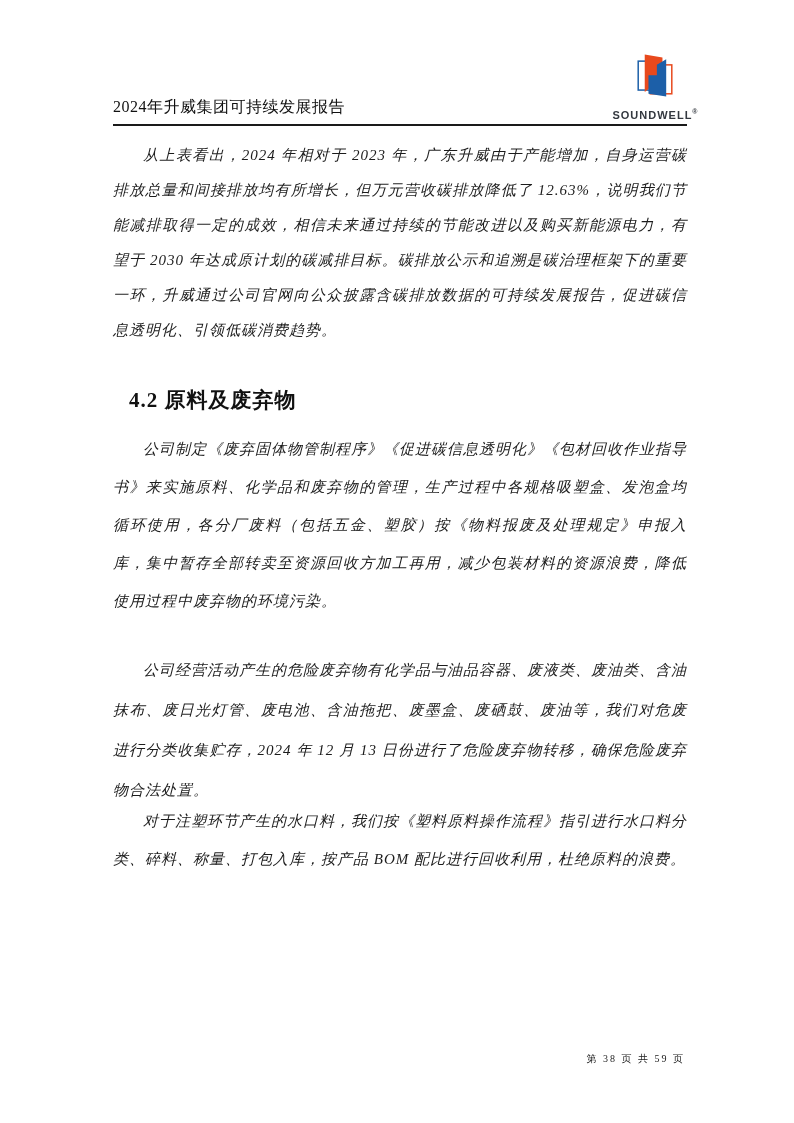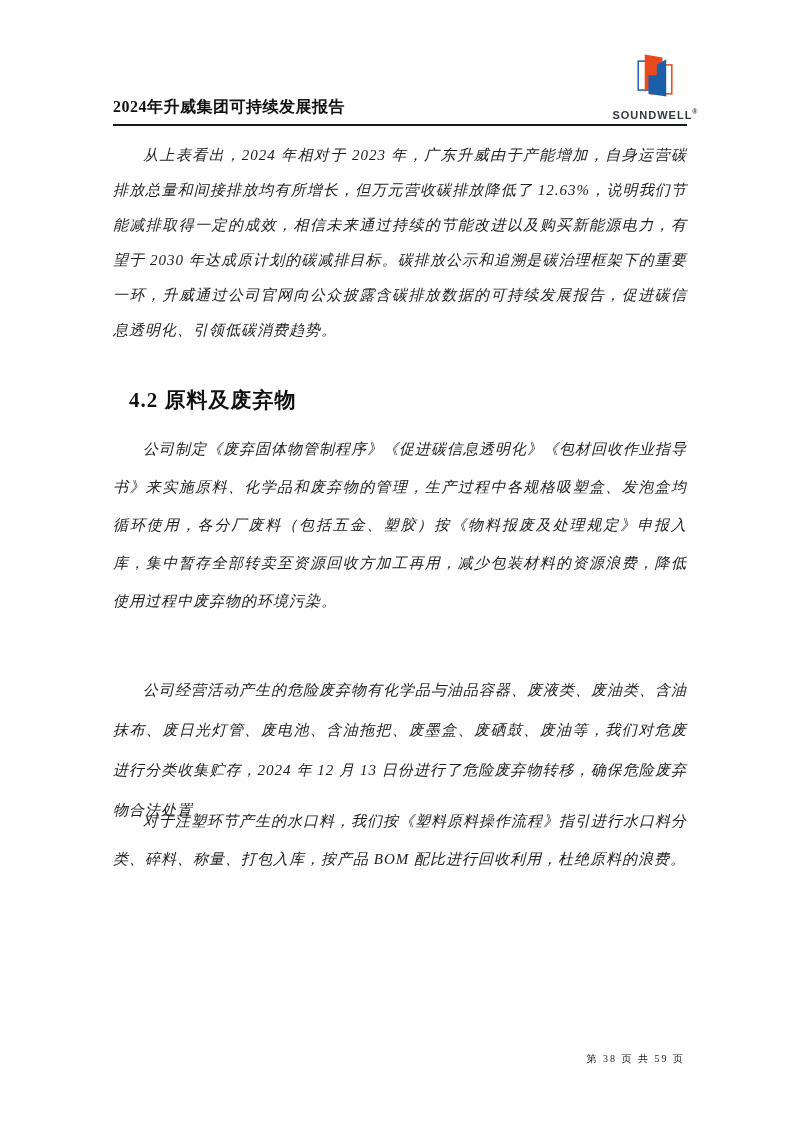--- a/index.html
+++ b/index.html
@@ -16,21 +16,21 @@
     background: #ffffff;
     color: #1a1a1a;
     overflow: hidden;
   }
   
   .header-title {
     position: absolute;
     left: 113px;
     top: 97px;
     font-size: 16px;
-    font-weight: bold;
+    font-weight: normal;
     letter-spacing: 0.5px;
     color: #111111;
     white-space: nowrap;
   }
   .header-rule {
     position: absolute;
     left: 113px;
     top: 124px;
     width: 574px;
     height: 2px;
@@ -70,21 +70,21 @@
     margin: 0;
     font-size: 15px;
     letter-spacing: 1px;
     color: #1c1c1c;
     text-align: justify;
     text-indent: 2em;
     font-style: italic;
   }
   .p-carbon    { top: 138px; line-height: 35px; }
   .p-materials { top: 430px; line-height: 38px; }
-  .p-hazard    { top: 670px; line-height: 40px; }
+  .p-hazard    { top: 650px; line-height: 40px; }
   .p-sprue     { top: 802px; line-height: 38px; }
   .section-heading {
     position: absolute;
     left: 113px;
     top: 370px;
     margin: 16px;
     font-size: 21px;
     font-weight: bold;
     letter-spacing: 1px;
     color: #111111;

